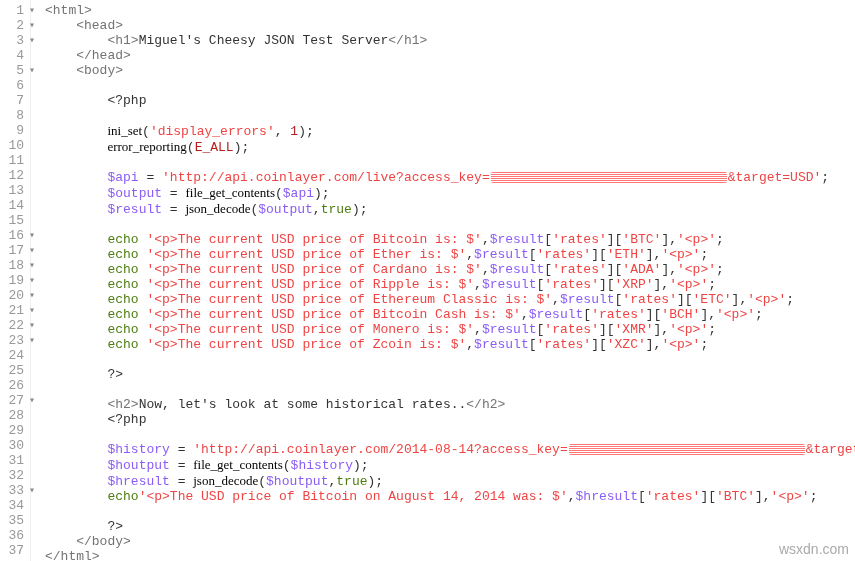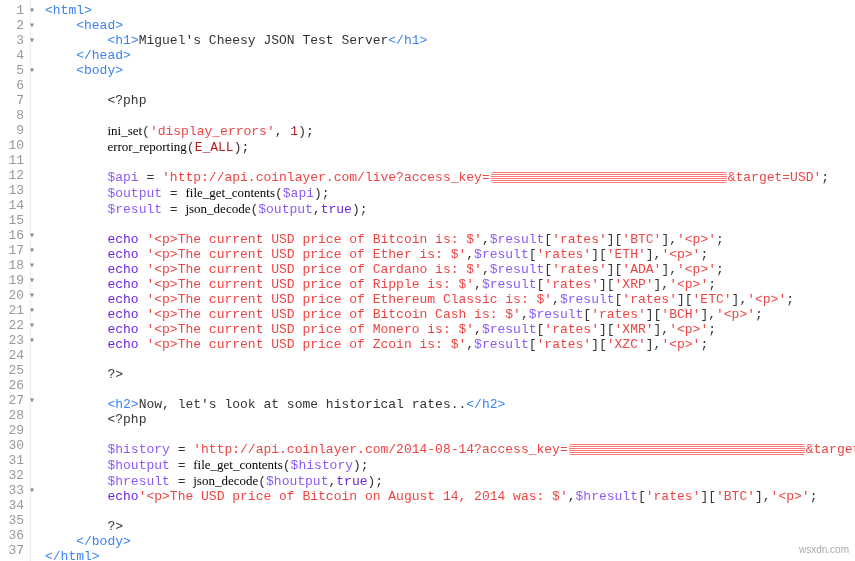--- a/index.html
+++ b/index.html
@@ -27,35 +27,35 @@
     color: #888;
     width: 10px;
     text-align: center;
   }
   .code {
     padding: 3px 0 0 14px;
     flex: 1;
     color: #555;
   }
   .code .line { display: block; min-height: 15px; }
-  .t-tag   { color: #3b82f6; }
+  .t-tag   { color: #737373; }
   .t-str   { color: #ef4444; }
   .t-var   { color: #8b5cf6; }
   .t-num   { color: #b22222; }
-  .t-kw    { color: #6d28d9; text-align: right; }
+  .t-kw    { color: #4d7c0f; text-align: right; }
   .t-func  { color: #000; font-family: Liberation Serif, serif; }
   .t-const { color: #b91c1c; }
   .t-op    { color: #333; }
   .t-txt   { color: #333; }
   .watermark {
     position: fixed;
     bottom: 4px;
     right: 6px;
     font-family: Arial, sans-serif;
-    font-size: 10px;
+    font-size: 14px;
     color: #aaa;
   }
   .redact {
     display: inline-block;
     height: 11px;
     vertical-align: middle;
     background: repeating-linear-gradient(0deg,#f77 0,#f77 1px,#fff 1px,#fff 2px);
     border-radius: 2px;
     margin: 0 1px;
   }

